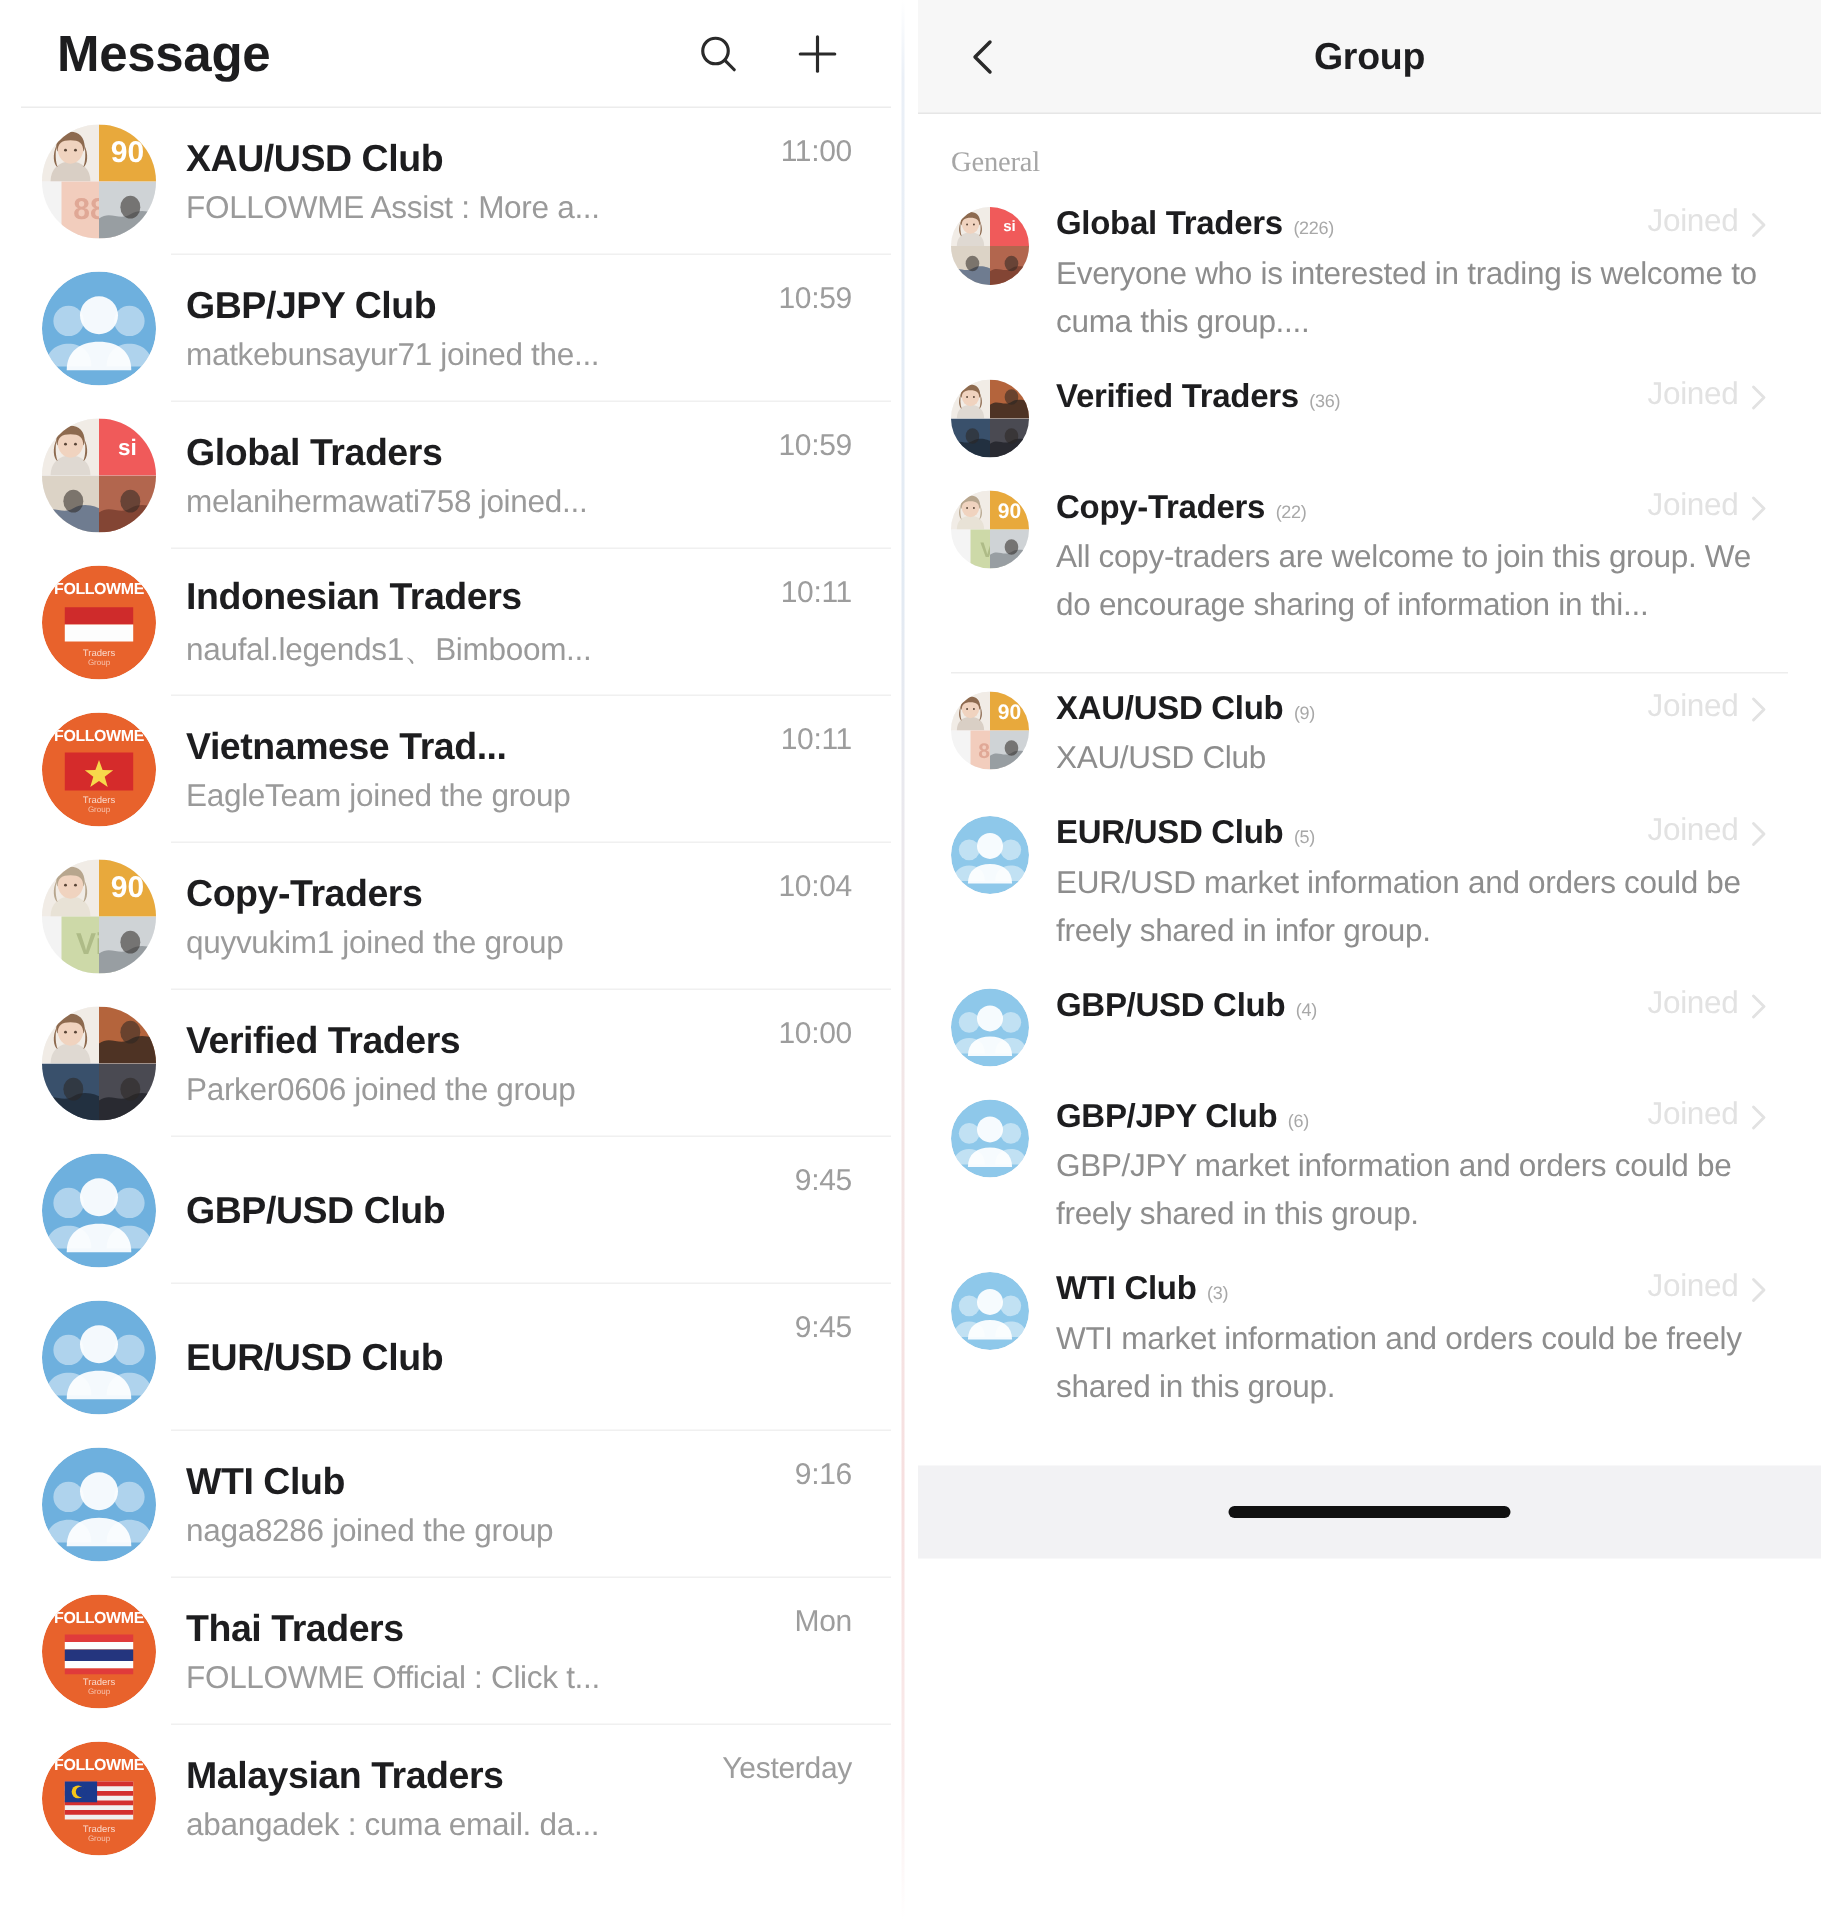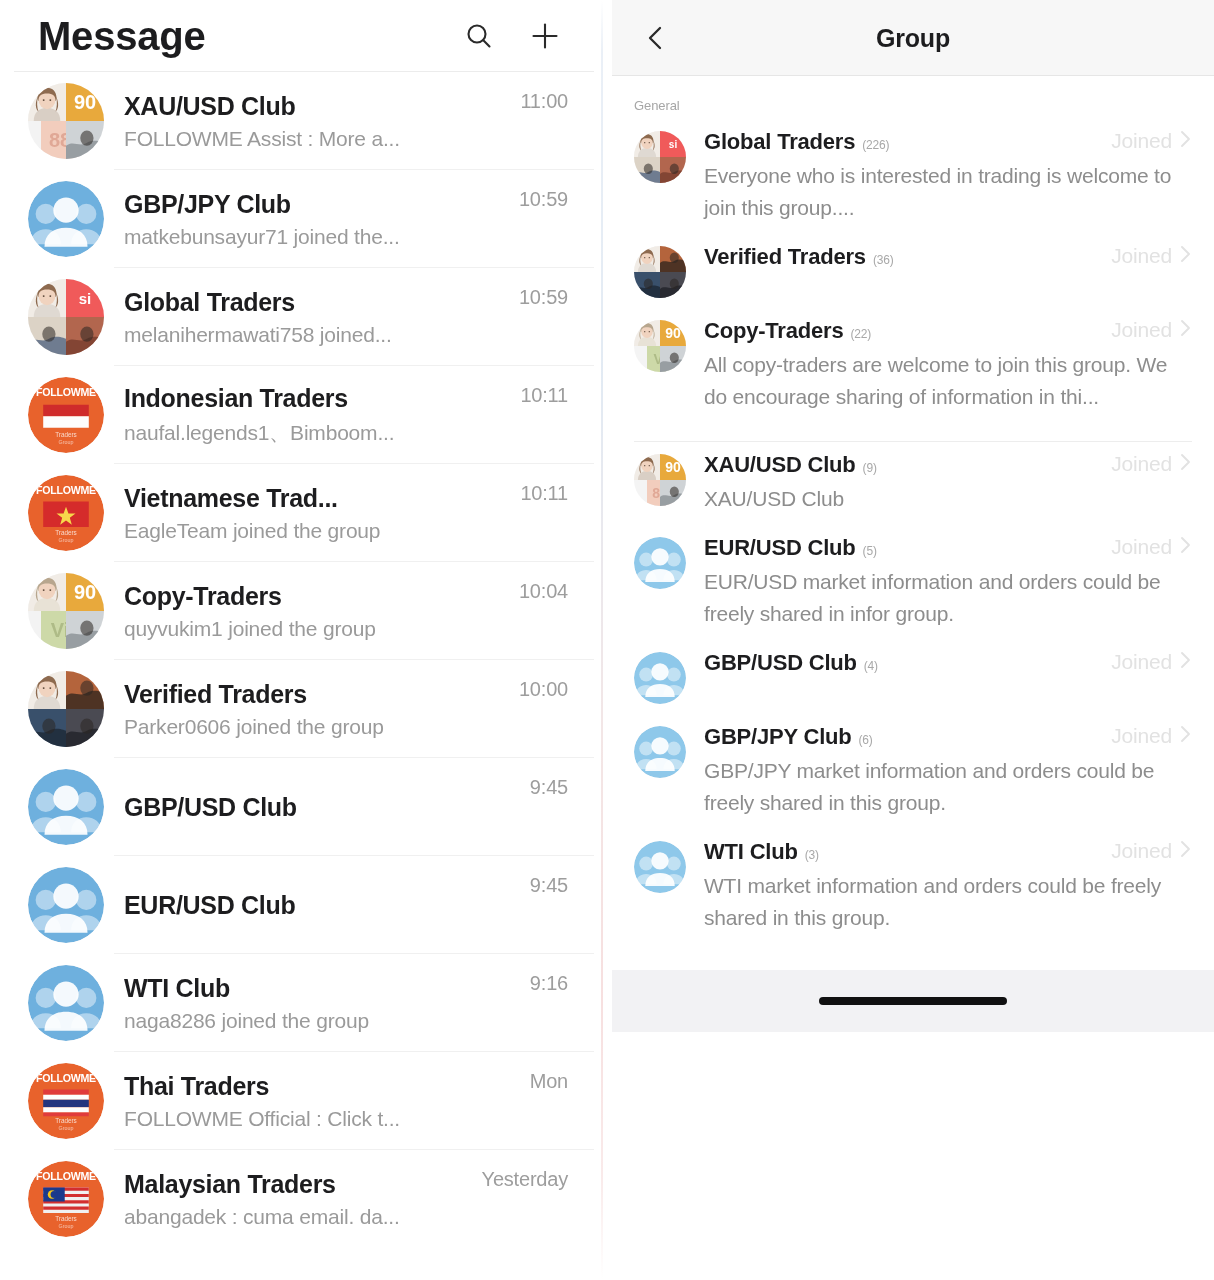--- a/index.html
+++ b/index.html
@@ -32,21 +32,21 @@
   }
 
   .msg-header {
     height: 72px;
     display: flex;
     align-items: center;
     padding: 0 32px 0 38px;
     position: relative;
   }
   .msg-title {
-    font-size: 40px;
+    font-size: 34px;
     font-weight: bold;
     color: #1d1d1f;
     letter-spacing: -0.2px;
     flex: 1;
   }
   .hdr-actions {
     display: flex;
     align-items: center;
     gap: 32px;
   }
@@ -195,24 +195,25 @@
     font-size: 25px;
     font-weight: bold;
     color: #1d1d1f;
     letter-spacing: -0.2px;
     pointer-events: none;
   }
 
   .grp-scroll { padding-top: 0; }
 
   .section-label {
-    font-size: 13px;
+    font-size: 19px;
     color: #a6a6a6;
     padding: 22px 0 6px 22px;
     letter-spacing: -0.1px;
+    font-family: Liberation Serif, serif;
   }
 
   .grp-row {
     display: flex;
     padding: 10px 22px 10px 22px;
     cursor: pointer;
     position: relative;
   }
   .grp-avatar {
     width: 52px;
@@ -249,23 +250,23 @@
   }
   .grp-desc {
     font-size: 21px;
     color: #8d8d8d;
     line-height: 32px;
     margin-top: 5px;
     letter-spacing: -0.2px;
   }
   .grp-status {
     position: absolute;
-    right: 22px;
-    display: flex;
-    align-items: flex-start;
+    right: 35px;
+    display: flex;
+    align-items: flex-end;
     gap: 7px;
   }
   .joined-txt {
     font-size: 21px;
     color: #e2e2e2;
     letter-spacing: -0.2px;
   }
 
   .sect-sep {
     height: 1px;
@@ -636,21 +637,21 @@
                   <path d="M0 26c8-6 14 2 22-3s18 0 18 0v17H0z" fill="#7a3f30" opacity=".85"></path>
                   <ellipse cx="22" cy="18" rx="7" ry="8" fill="#2c2622" opacity=".55"></ellipse>
                 </svg></div>
             </div>
           </div>
           <div class="grp-main">
             <div class="grp-titleline">
               <span class="grp-name">Global Traders</span>
               <span class="grp-count">(226)</span>
             </div>
-            <div class="grp-desc">Everyone who is interested in trading is welcome to join this group....</div>
+            <div class="grp-desc">Everyone who is interested in trading is welcome to cuma this group....</div>
           </div>
           <div class="grp-status">
             <span class="joined-txt">Joined</span>
             <svg width="13" height="20" viewBox="0 0 13 20">
               <polyline points="3,3 10,10 3,17" fill="none" stroke="#e2e2e2" stroke-width="1.9" stroke-linecap="round" stroke-linejoin="round"></polyline>
             </svg>
           </div>
         </div>
         <div class="grp-row">
           <div class="grp-avatar">

